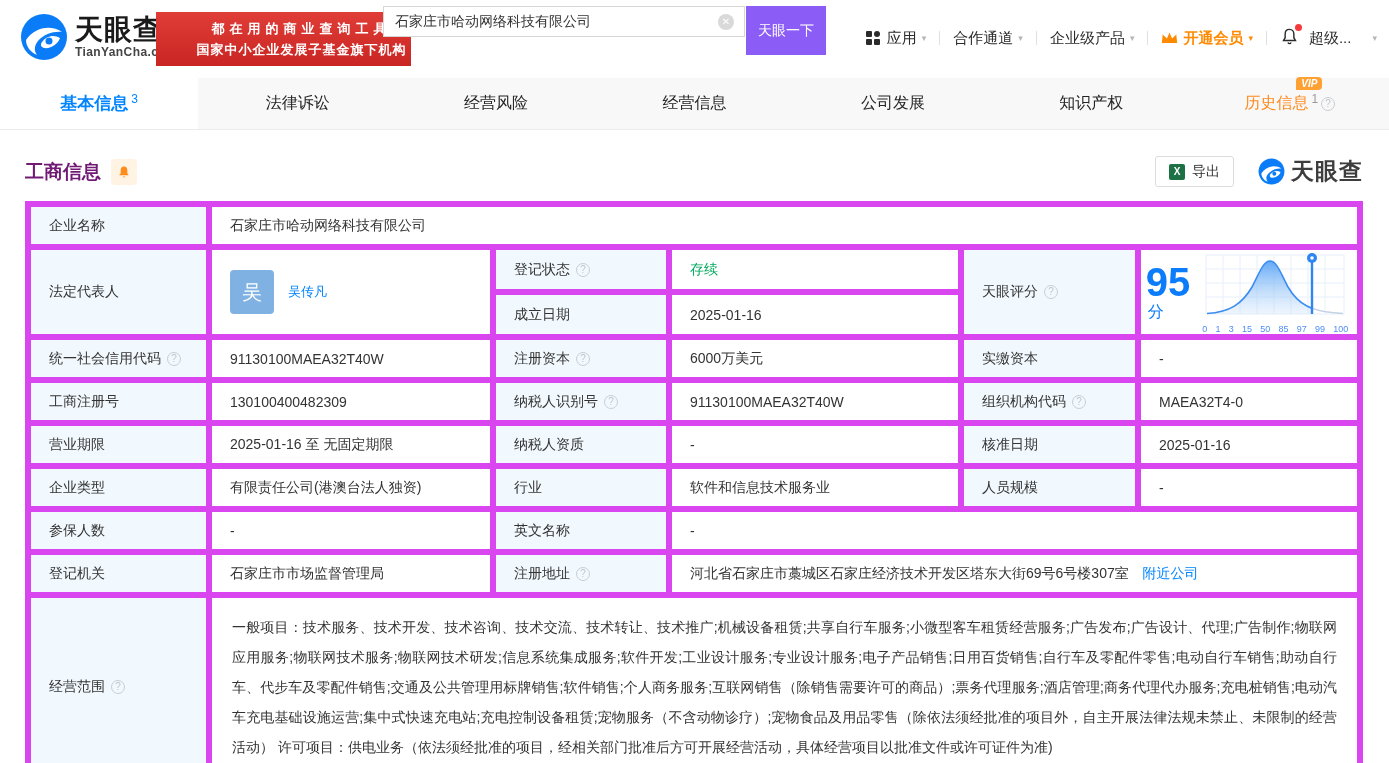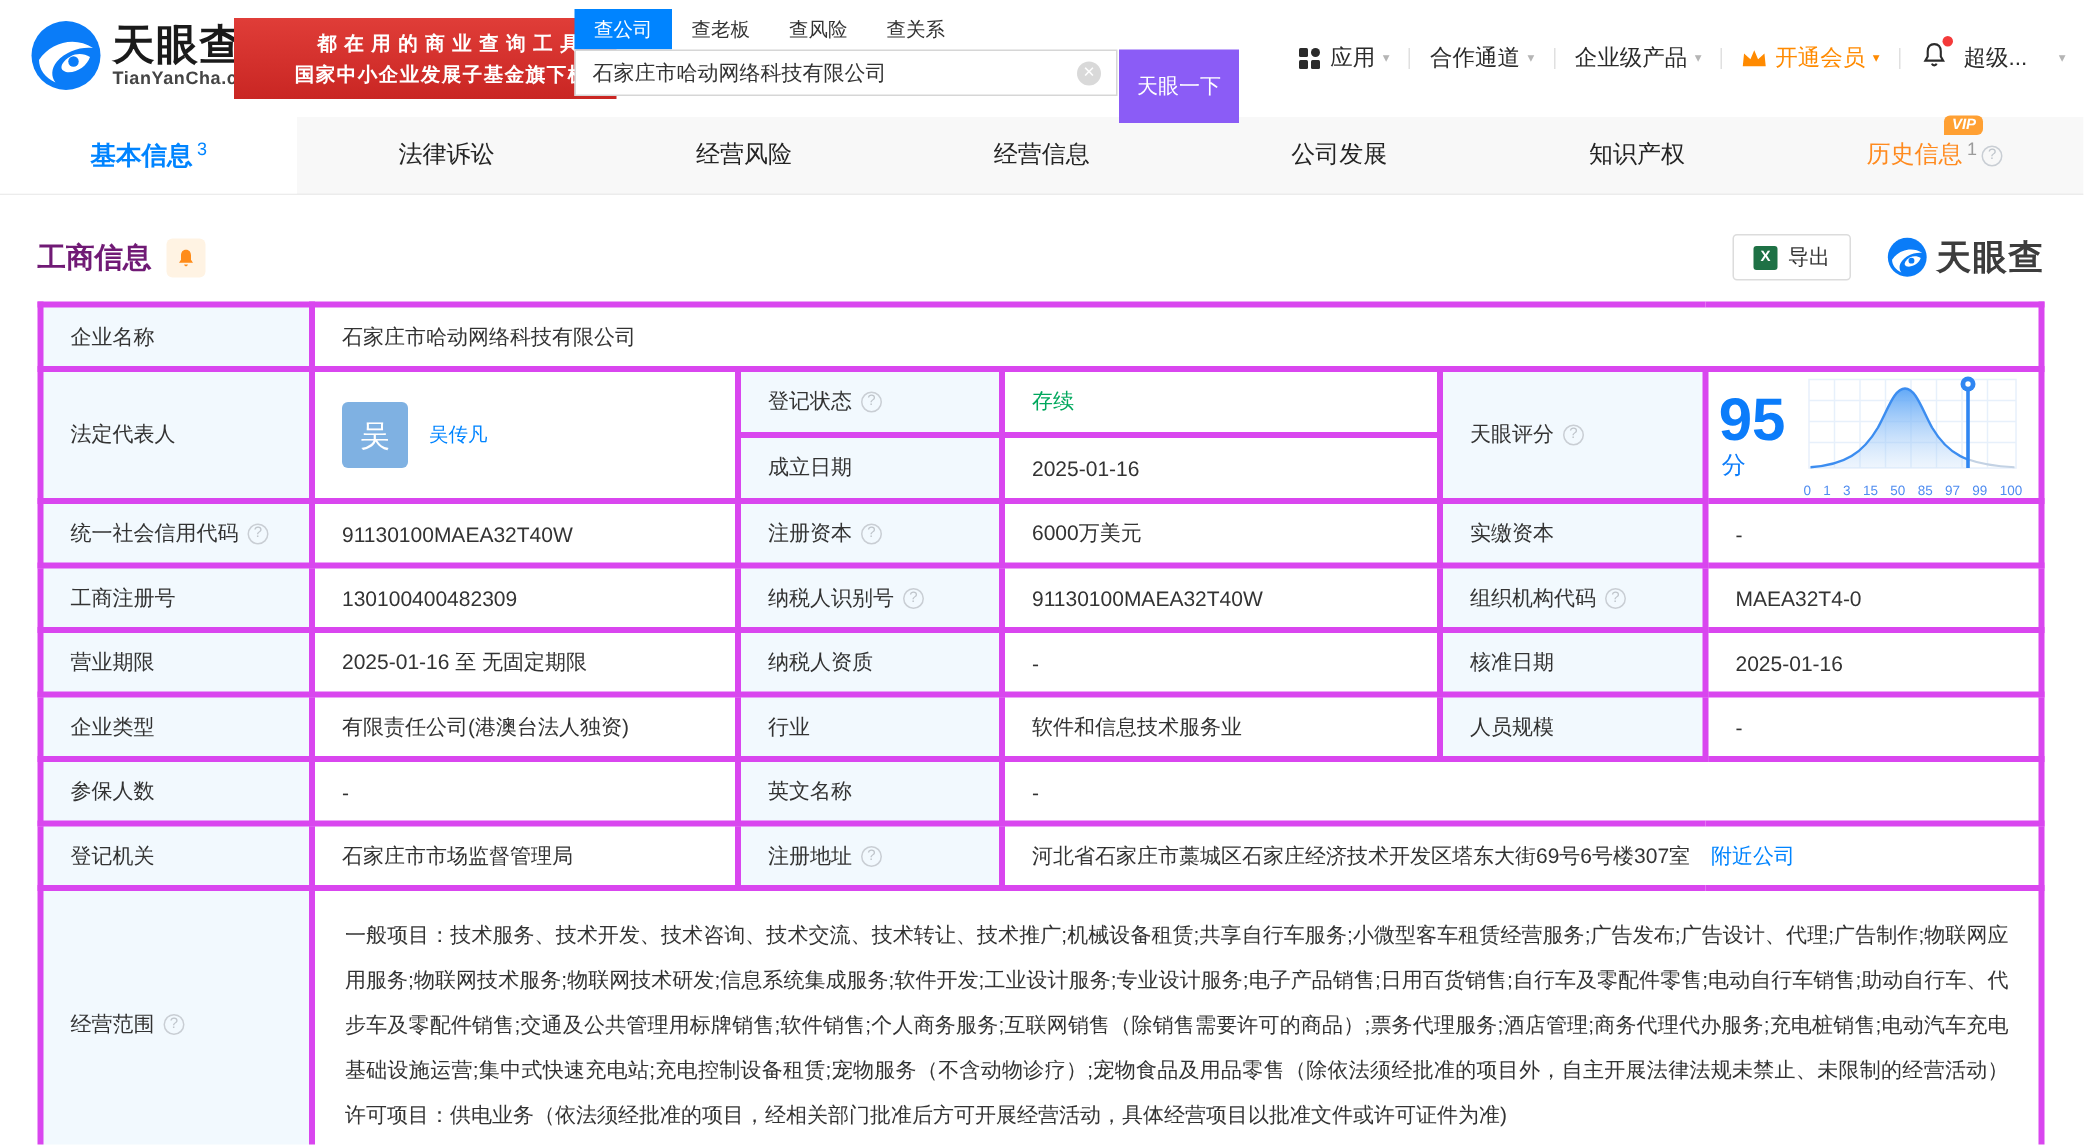--- a/index.html
+++ b/index.html
@@ -35,21 +35,21 @@
   .search-btn { width:80px; height:49px; margin-left:1px; background:#8b5cf6; color:#fff;
     font-size:14px; border:none; cursor:pointer; font-family:inherit; }
 
   .nav { position:absolute; right:12px; top:27px; display:flex; align-items:center; font-size:15px; color:#2b2b2b; }
   .nav-item { display:flex; align-items:center; gap:5px; cursor:pointer; white-space:nowrap; }
   .caret { font-size:9px; color:#b5b5b5; }
   .nav-sep { width:1px; height:14px; background:#e0e0e0; margin:0 13px; }
   .grid-icon { display:grid; grid-template-columns:6px 6px; grid-template-rows:6px 6px; gap:2px; margin-right:2px; }
   .grid-icon i { background:#2b2b2b; border-radius:1px; }
   .grid-icon i:nth-child(2) { border-radius:50%; }
-  .nav-vip { color:#ff8a00; font-weight:normal;align-items:center; }
+  .nav-vip { color:#ff8a00; font-weight:bold;align-items:center; }
   .nav-vip .caret { color:#ff8a00; }
   .bell-wrap { position:relative; margin-right:10px; cursor:pointer; }
   .bell-dot { position:absolute; right:-3px; top:-3px; width:7px; height:7px; border-radius:50%; background:#f43a3a; }
 
   
   .tabbar { display:flex; height:52px; background:#f8f8f8; border-bottom:1px solid #ececec; }
   .tab { flex:1; display:flex; align-items:center; justify-content:center; font-size:16px; color:#242424; cursor:pointer; position:relative; }
   .tab.active { background:#fff; color:#0084ff; font-weight:bold; font-size:17px; }
   .tab-count { font-size:12px; margin-left:3px; position:relative; top:-5px; font-weight:normal; }
   .tab.active .tab-count { color:#0084ff; }
@@ -70,21 +70,21 @@
   .head-right { margin-left:auto; display:flex; align-items:center; }
   .export-btn { display:flex; align-items:center; gap:7px; border:1px solid #dcdcdc; border-radius:3px;
     height:31px; padding:0 13px; background:#fff; font-size:14px; color:#333; cursor:pointer; font-family:inherit; }
   .xls-icon { width:16px; height:16px; background:#1e7145; border-radius:2px; color:#fff; font-size:10px;
     font-weight:bold; line-height:16px; text-align:center; }
   .watermark { display:flex; align-items:center; gap:6px; margin-left:24px; }
   .watermark-text { font-size:23px; font-weight:bold; color:#3d3d3d; letter-spacing:1px; }
 
   
   .info-table { width:1338px; margin:0 25px; border-collapse:collapse; table-layout:fixed; }
-  .info-table td { border:4px solid #d946ef; font-size:14px; color:#333; padding:0 18px; height:43px; }
+  .info-table td { border:6px solid #d946ef; font-size:14px; color:#333; padding:0 18px; height:43px; }
   td.lbl { background:#f2f9fe; }
   .lbl-inner { display:flex; align-items:center; gap:6px; }
   .link { color:#0084ff; cursor:pointer; }
   .green { color:#00a85d; }
   .rep-cell { display:flex; align-items:center; }
   .avatar { width:44px; height:44px; border-radius:4px; background:#7fb1e2; color:#fff; font-size:20px;
     display:flex; align-items:center; justify-content:center; flex:none; }
   .rep-name { margin-left:14px; font-size:13px; }
   .score-cell { display:flex; align-items:center; justify-content:center; gap:10px; padding-right:2px; }
   .score-num { font-size:40px; font-weight:bold; color:#0b7cfa; line-height:1; }
@@ -110,26 +110,20 @@
       <div class="logo-en">TianYanCha.com</div>
     </div>
   </div>
 
   <div class="slogan">
     <div class="slogan-l1">都在用的商业查询工具</div>
     <div class="slogan-l2">国家中小企业发展子基金旗下机构</div>
   </div>
 
   <div class="search">
-    <div class="search-tabs">
-      <div class="search-tab active">查公司</div>
-      <div class="search-tab">查老板</div>
-      <div class="search-tab">查风险</div>
-      <div class="search-tab">查关系</div>
-    </div>
     <div class="search-row">
       <input class="search-input" value="石家庄市哈动网络科技有限公司" style="">
       <span class="clear-btn">✕</span>
       <button class="search-btn">天眼一下</button>
     </div>
   </div>
 
   <div class="nav">
     <div class="nav-item">
       <span class="grid-icon">

